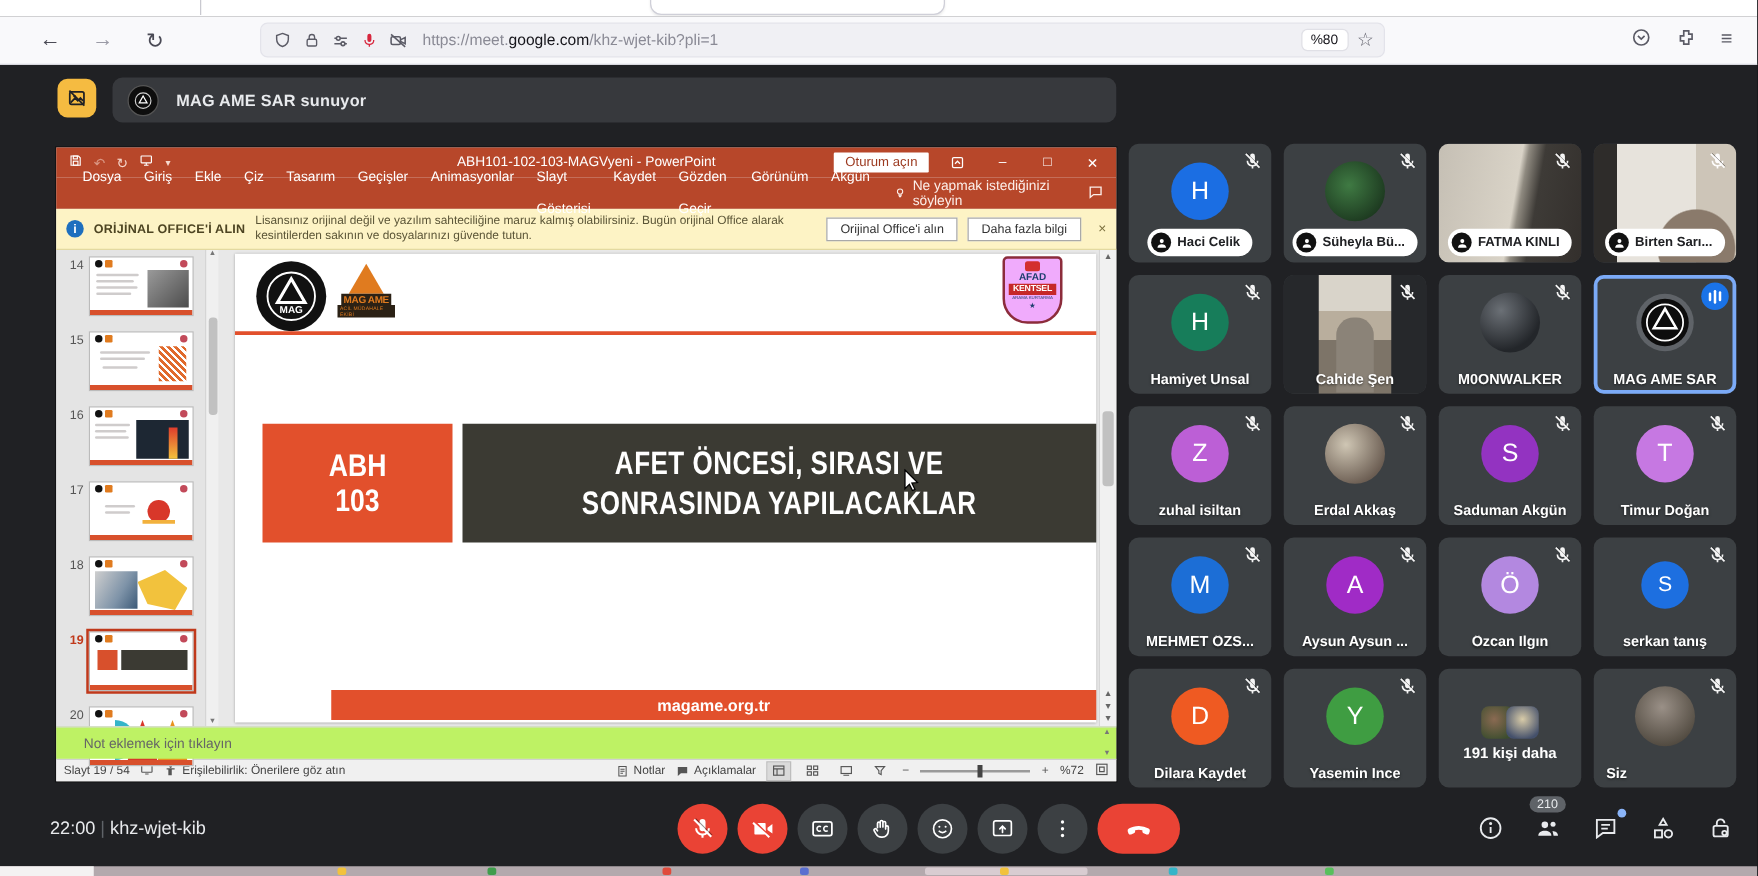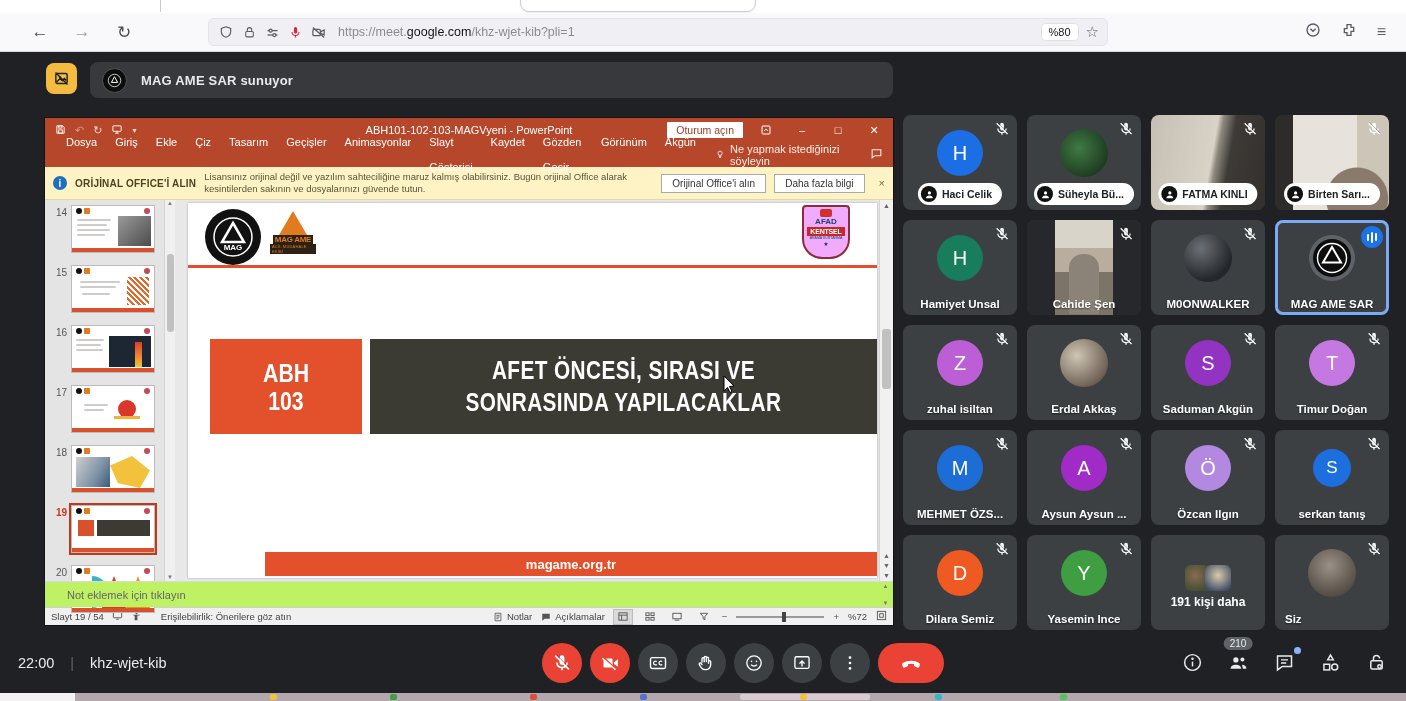--- a/index.html
+++ b/index.html
@@ -153,21 +153,21 @@
   .vid.portrait::after{content:"";position:absolute;left:50%;top:34px;transform:translateX(-50%);
     width:30px;height:60px;border-radius:14px 14px 0 0;background:#8b8378;}
   .minis{position:absolute;left:50%;top:30px;transform:translateX(-50%);display:flex;}
   .minis span{width:26px;height:26px;border-radius:6px;}
   .minis .m1{background:radial-gradient(circle at 40% 40%,#8a6a52,#3c4d2e 80%);}
   .minis .m2{background:radial-gradient(circle at 50% 40%,#d8cba8,#44506b 80%);margin-left:-6px;}
   .ovf-label{position:absolute;left:0;right:0;top:60px;text-align:center;color:#fff;font-size:12px;font-weight:700;}
 
   
   .bottombar{position:absolute;left:0;top:632px;width:1406px;height:61px;background:#202124;display:flex;align-items:center;}
-  .meta{display:flex;align-items:center;gap:16px;color:#e8eaed;font-size:14.5px;margin-left:18px;}
+  .meta{display:flex;align-items:center;gap:4px;color:#e8eaed;font-size:14.5px;margin-left:40px;}
   .meta .sep{color:#5f6368;}
   .ctrls{position:absolute;left:542px;top:50%;transform:translateY(-50%);display:flex;align-items:center;gap:8px;}
   .cbtn{width:40px;height:40px;border-radius:50%;background:#3c4043;display:flex;align-items:center;justify-content:center;border:none;}
   .cbtn.red{background:#ea4335;}
   .cbtn.redwide{width:66px;border-radius:20px;}
   .rwrap{position:absolute;right:18px;top:50%;transform:translateY(-50%);display:flex;align-items:center;gap:22px;}
   .ricon{position:relative;width:24px;height:24px;display:flex;align-items:center;justify-content:center;}
   .badge{position:absolute;top:-14px;left:50%;transform:translateX(-50%);background:#5f6368;color:#e8eaed;
     font-size:10px;padding:1px 6px;border-radius:8px;}
   .bluedot{position:absolute;top:-4px;right:-5px;width:7px;height:7px;border-radius:50%;background:#8ab4f8;}
@@ -490,21 +490,21 @@
           <span>▲</span>
           <span>▼</span>
         </span>
     </div>
     <div class="statusbar">
       <span>Slayt 19 / 54</span>
       <span><svg width="11" height="11" viewBox="0 0 24 24" fill="none" stroke="#555" stroke-width="2">
             <rect x="3" y="4" width="18" height="13" rx="1"></rect>
             <path d="M9 20h6"></path>
           </svg></span>
-      <span style="display:flex;align-items:flex-end;gap:19px;">
+      <span style="display:flex;align-items:flex-end;gap:4px;">
         <svg width="11" height="11" viewBox="0 0 24 24" fill="#555">
             <circle cx="12" cy="5" r="2.2"></circle>
             <path d="M5 8h14v2h-5v10h-2v-6h-0v6H8V10H5z"></path>
           </svg>
         <span>Erişilebilirlik: Önerilere göz atın</span>
         </span>
       <span class="right">
         <span style="display:flex;align-items:center;gap:4px;">
           <svg width="10" height="10" viewBox="0 0 24 24" fill="none" stroke="#555" stroke-width="2">
               <path d="M5 3h14v18H5z"></path>
@@ -788,21 +788,21 @@
       <div class="tile">
         <span class="av" style="background: rgb(239, 90, 34);">D</span>
         <span class="micoff"><svg width="16" height="16" viewBox="0 0 24 24">
             <g fill="#fff">
               <path d="M12 14.3c1.6 0 2.9-1.3 2.9-2.9V5.6a2.9 2.9 0 0 0-5.8 0v5.8c0 1.6 1.3 2.9 2.9 2.9z"></path>
               <path d="M17.2 11.4a5.2 5.2 0 0 1-10.4 0H4.9a7.1 7.1 0 0 0 6.1 7v2.3h2v-2.3a7.1 7.1 0 0 0 6.1-7z"></path>
             </g>
             <line x1="4" y1="3.2" x2="20.4" y2="19.6" stroke="#fff" stroke-width="2.1"></line>
             <line x1="5.4" y1="2.2" x2="21.2" y2="18" stroke="rgba(0,0,0,.45)" stroke-width="1"></line>
           </svg></span>
-        <div class="pname">Dilara Semiz</div>
+        <div class="pname">Dilara Kaydet</div>
       </div>
       <div class="tile">
         <span class="av" style="background: rgb(63, 157, 66);">Y</span>
         <span class="micoff"><svg width="16" height="16" viewBox="0 0 24 24">
             <g fill="#fff">
               <path d="M12 14.3c1.6 0 2.9-1.3 2.9-2.9V5.6a2.9 2.9 0 0 0-5.8 0v5.8c0 1.6 1.3 2.9 2.9 2.9z"></path>
               <path d="M17.2 11.4a5.2 5.2 0 0 1-10.4 0H4.9a7.1 7.1 0 0 0 6.1 7v2.3h2v-2.3a7.1 7.1 0 0 0 6.1-7z"></path>
             </g>
             <line x1="4" y1="3.2" x2="20.4" y2="19.6" stroke="#fff" stroke-width="2.1"></line>
             <line x1="5.4" y1="2.2" x2="21.2" y2="18" stroke="rgba(0,0,0,.45)" stroke-width="1"></line>

